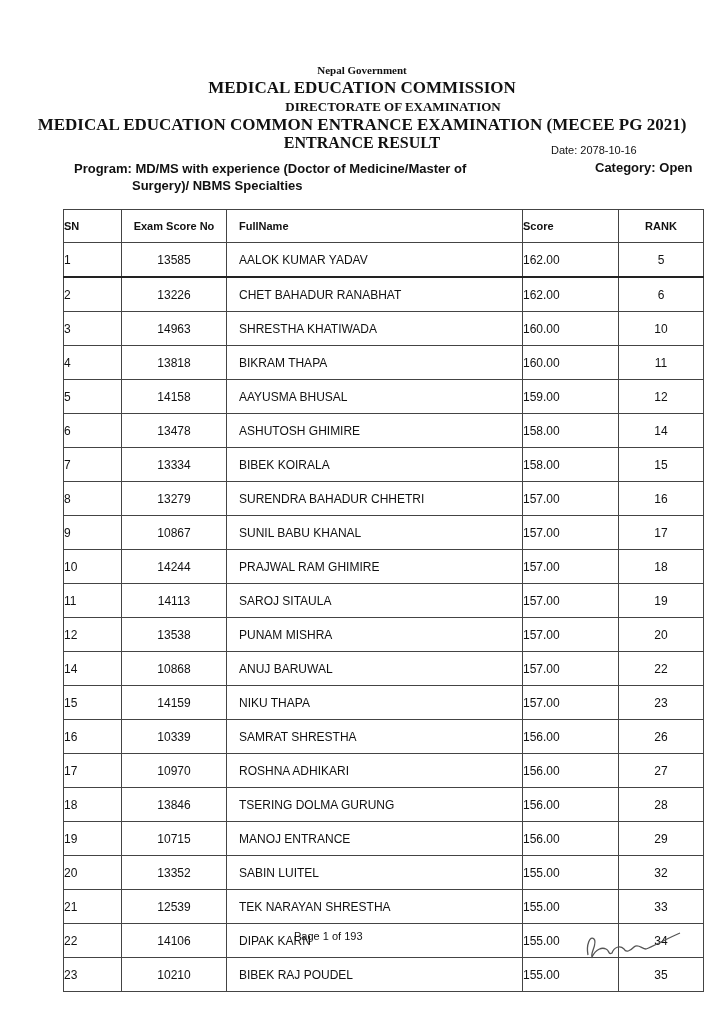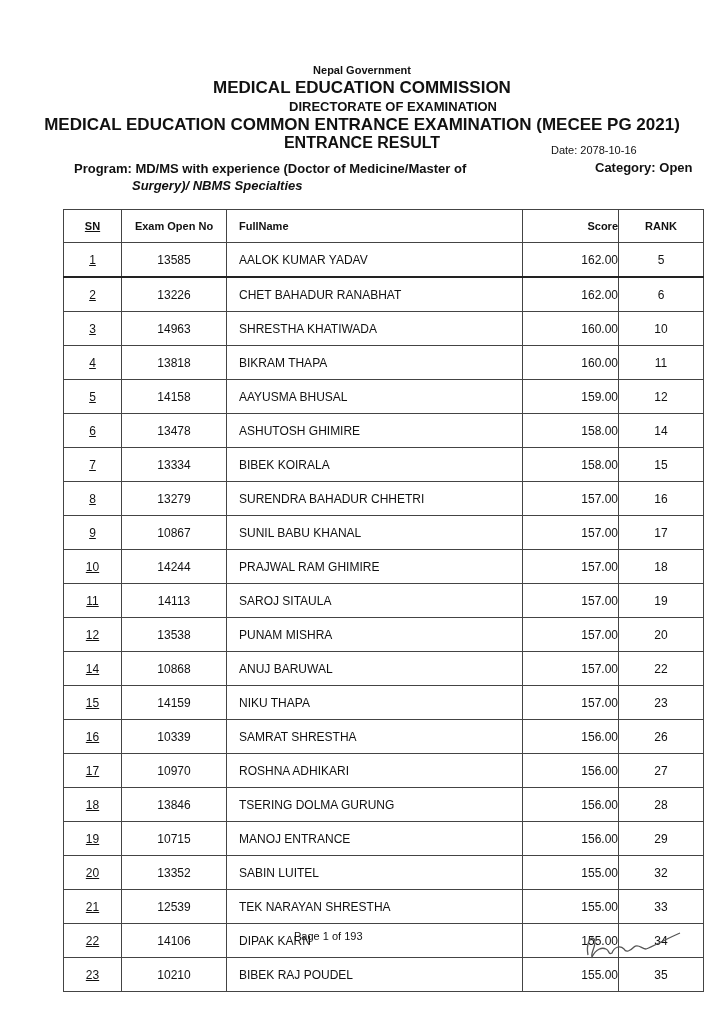--- a/index.html
+++ b/index.html
@@ -1,33 +1,33 @@
 <!DOCTYPE html>
 <html><head>
 <meta charset="utf-8">
 <style>
   html,body{margin:0;padding:0;background:#fff;}
   body{width:724px;height:1024px;position:relative;overflow:hidden;font-family:"Liberation Sans",sans-serif;color:#111;}
-  .hdr{position:absolute;left:0;width:724px;text-align:center;font-weight:bold;}
+  .hdr{position:absolute;left:0;width:724px;text-align:center;font-weight:bold;font-family:Liberation Serif, serif;}
   .h-gov{top:64px;font-size:11px;}
   .h-mec{top:78px;font-size:17px;}
   .h-dir{top:99px;font-size:13px;padding-left:31px;}
   .h-exam{top:115px;font-size:17px;}
   .h-res{top:134px;font-size:16px;}
   .date{position:absolute;left:551px;top:144px;font-size:11px;font-weight:normal;}
   .prog{position:absolute;left:74px;top:160px;font-size:13px;font-weight:bold;line-height:17px;}
-  .prog .l2{display:block;padding-left:58px;font-style:italic;}
+  .prog .l2{display:block;padding-left:58px;}
   .cat{position:absolute;left:595px;top:160px;font-size:13px;font-weight:bold;}
   table{position:absolute;left:63px;top:209px;border-collapse:collapse;font-size:12px;}
   td,th{border:1.5px solid #444;height:33px;padding:0;}
   th{font-weight:bold;font-size:11px;height:32px;}
-  .c-sn{width:57px;text-align:center;text-decoration:underline;}
+  .c-sn{width:57px;text-align:left;}
   .c-roll{width:104px;text-align:center;}
   .c-name{width:283px;text-align:left;padding-left:12px;}
-  .c-score{width:95px;text-align:right;}
+  .c-score{width:95px;text-align:left;}
   .c-rank{width:84px;text-align:center;}
   tbody tr:first-child td{border-bottom:2px solid #222;}
   .page{position:absolute;left:294px;top:930px;font-size:11px;}
   .sig{position:absolute;left:580px;top:925px;}
 </style>
 </head>
 <body>
 
 <div class="hdr h-gov">Nepal Government</div>
 <div class="hdr h-mec">MEDICAL EDUCATION COMMISSION</div>
@@ -38,21 +38,21 @@
 <div class="prog">
   <span>Program: MD/MS with experience (Doctor of Medicine/Master of</span>
   <span class="l2">Surgery)/ NBMS Specialties</span>
 </div>
 <div class="cat">Category: Open</div>
 
 <table>
   <thead>
     <tr>
       <th class="c-sn">SN</th>
-      <th class="c-roll">Exam Open No</th>
+      <th class="c-roll">Exam Score No</th>
       <th class="c-name">FullName</th>
       <th class="c-score">Score</th>
       <th class="c-rank">RANK</th>
     </tr>
   </thead>
   <tbody id="tbody">
       <tr>
         <td class="c-sn">1</td>
         <td class="c-roll">13585</td>
         <td class="c-name">AALOK KUMAR YADAV</td>

